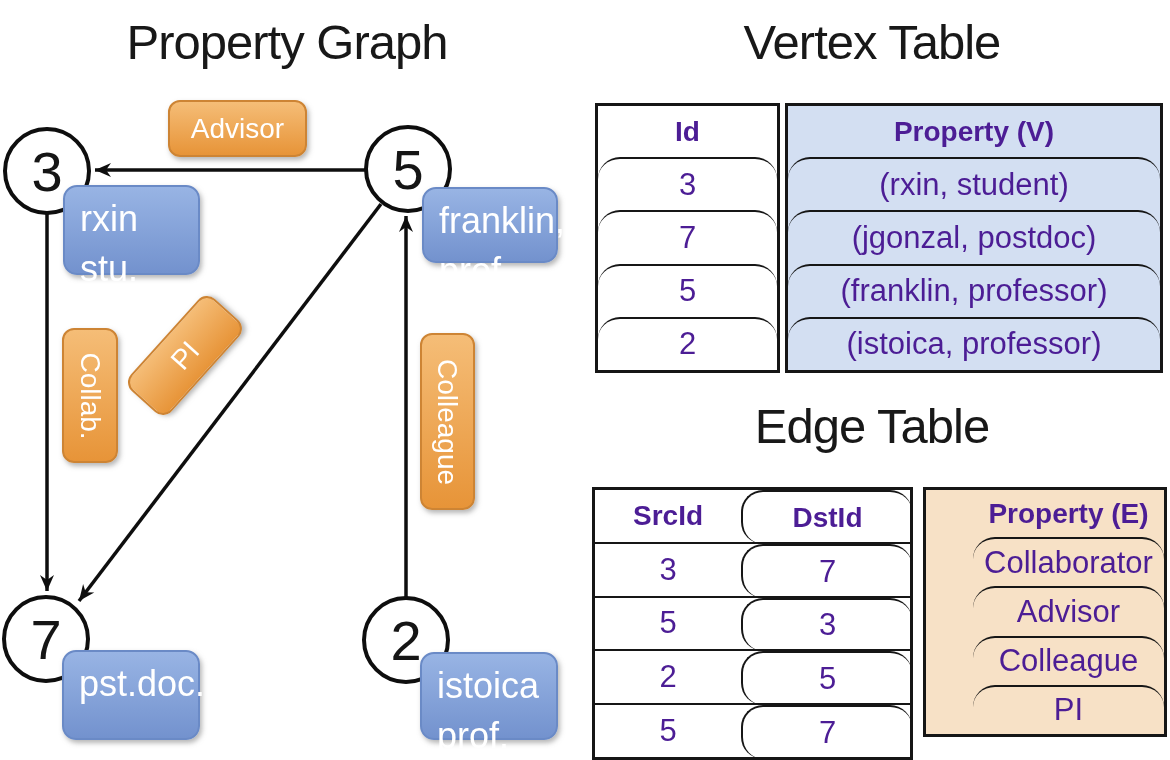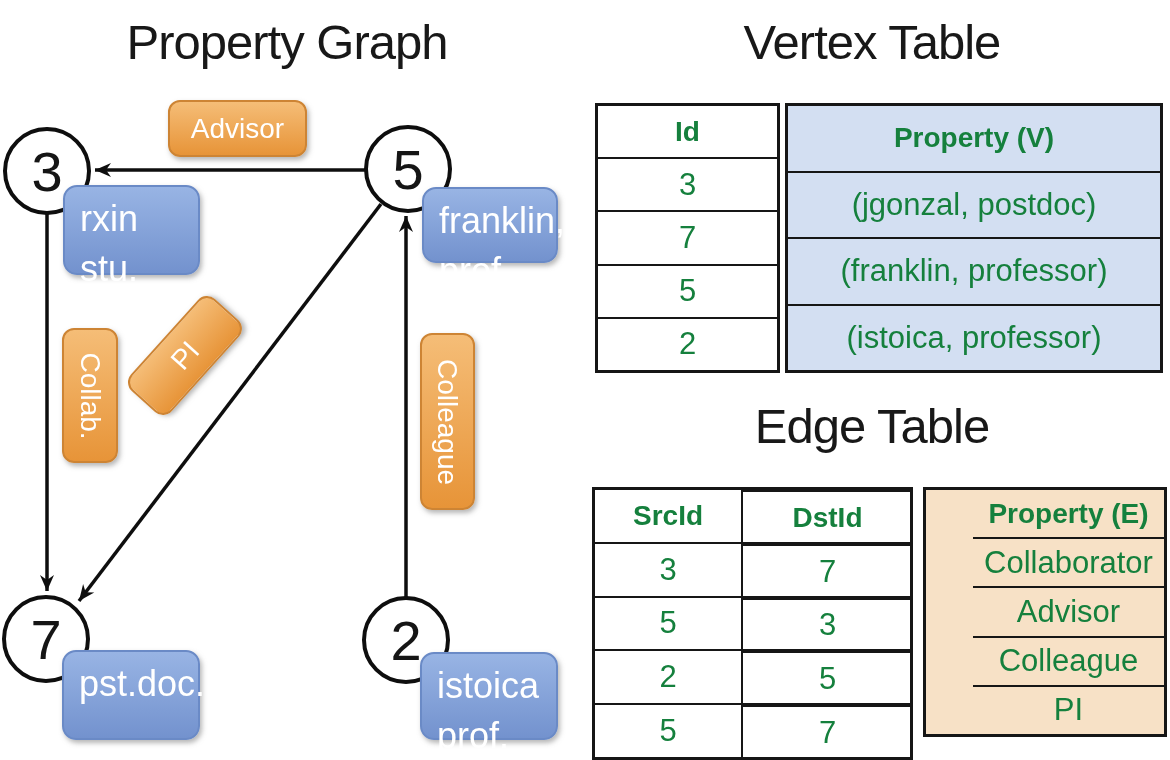--- a/index.html
+++ b/index.html
@@ -51,21 +51,21 @@
   #obox-pi{left:123px;top:328px;width:124px;height:55px;transform:rotate(-48deg);}
   .vtext{transform:rotate(90deg);}
 
   
   .tcol{
     position:absolute;box-sizing:border-box;border:3px solid #161616;
     display:flex;flex-direction:column;background:#fff;
   }
   .tcell{
     flex:1;display:flex;align-items:center;justify-content:center;
-    font-size:31px;font-weight:300;color:#15803d;white-space:nowrap;
+    font-size:31px;font-weight:300;color:#4c1d95;white-space:nowrap;border-radius:22px;
   }
   .tcell + .tcell, .trow2 + .trow2{border-top:2px solid #161616;}
   .thead{font-size:28px;font-weight:700;letter-spacing:0;}
 
   #vt-id{left:595px;top:103px;width:185px;height:270px;}
   #vt-prop{left:785px;top:103px;width:378px;height:270px;background:#d3dff2;}
 
   #et-ids{left:592px;top:487px;width:321px;height:273px;}
   .trow2{flex:1;display:flex;}
   .trow2 .tcell{flex:none;height:100%;}
@@ -130,20 +130,21 @@
 
   <div class="tcol" id="vt-id">
     <div class="tcell thead">Id</div>
     <div class="tcell">3</div>
     <div class="tcell">7</div>
     <div class="tcell">5</div>
     <div class="tcell">2</div>
   </div>
   <div class="tcol" id="vt-prop">
     <div class="tcell thead">Property (V)</div>
+    <div class="tcell">(rxin, student)</div>
     <div class="tcell">(jgonzal, postdoc)</div>
     <div class="tcell">(franklin, professor)</div>
     <div class="tcell">(istoica, professor)</div>
   </div>
 
   <div class="tcol" id="et-ids">
     <div class="trow2">
       <div class="tcell thead c-src">SrcId</div>
       <div class="tcell thead c-dst">DstId</div>
     </div>

